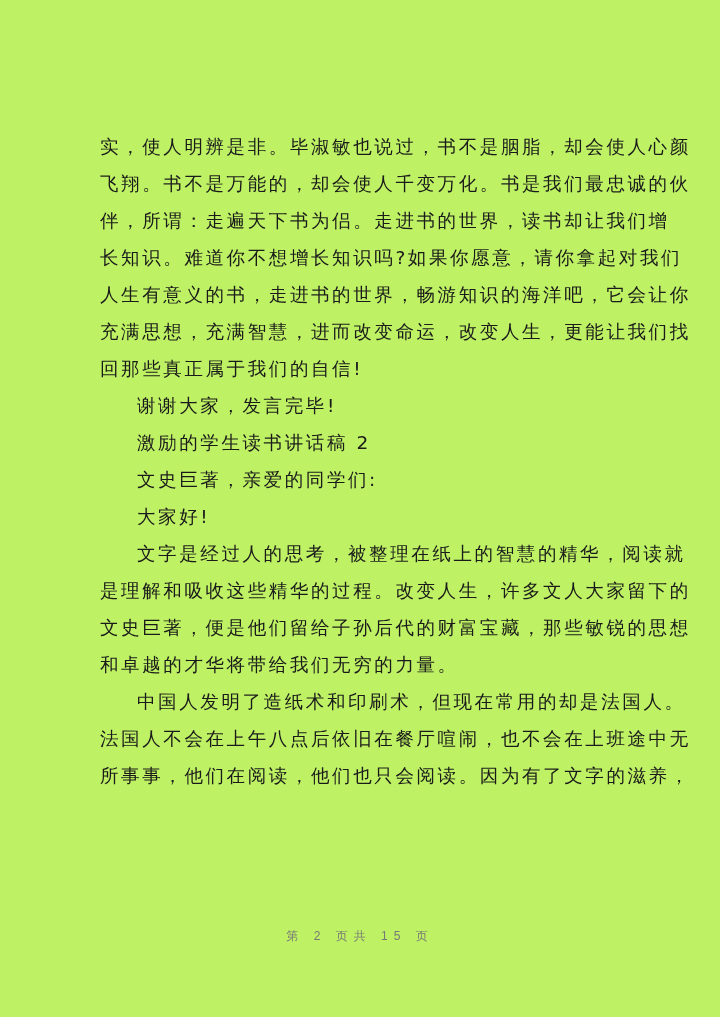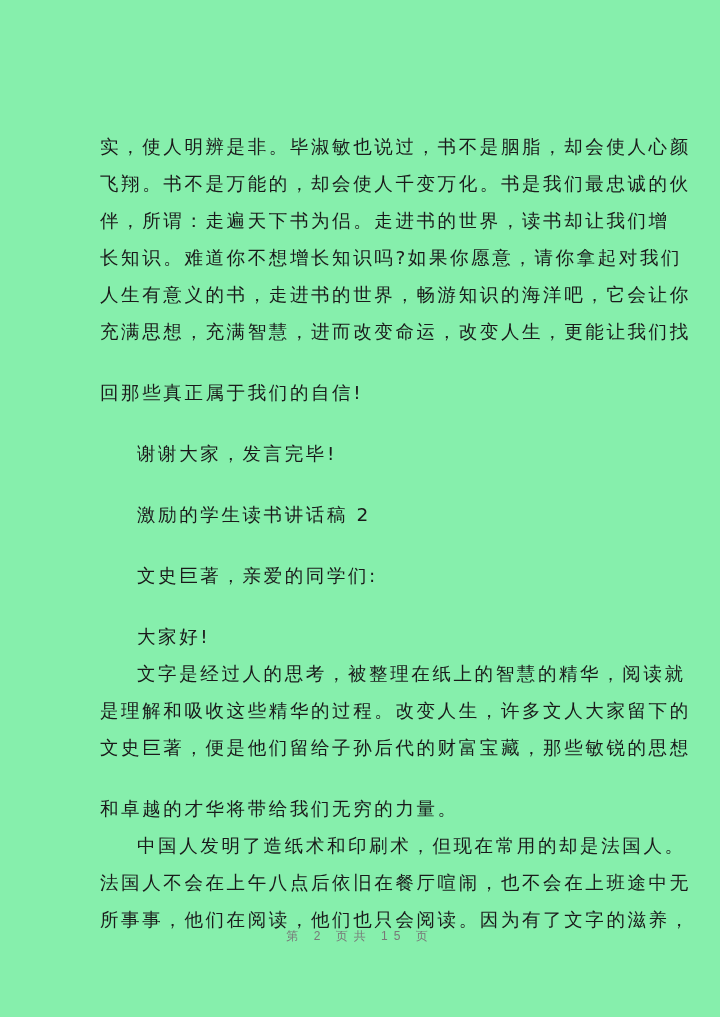--- a/index.html
+++ b/index.html
@@ -1,22 +1,22 @@
 <!DOCTYPE html>
 <html><head>
 <meta charset="utf-8">
 <style>
   html, body { margin: 0; padding: 0; background: #ffffff; }
   body { width: 720px; height: 1017px; position: relative; overflow: hidden;
          font-family: "DejaVu Sans", "Liberation Sans", sans-serif; color: #1a1a1a; }
-  .page { position: absolute; left: 0; top: 0; width: 720px; height: 1017px; background: #86efac; }
+  .page { position: absolute; left: 0; top: 0; width: 720px; height: 1017px; background: #bef264; }
   .body-text { position: absolute; left: 100px; top: 128px; width: 522px; }
   .line { height: 37px; line-height: 37px; font-size: 18.5px; letter-spacing: 2.6px;
           white-space: nowrap; text-align: justify; text-align-last: justify; }
-  .line.short { text-align-last: left; margin-top: 24px; }
+  .line.short { text-align-last: left; }
   .indent { padding-left: 37px; }
   .footer { position: absolute; left: 0; width: 720px; top: 928px; text-align: center;
             font-size: 12px; color: #777; letter-spacing: 6px; font-family: Liberation Sans, sans-serif; }
 </style>
 </head>
 <body>
 
 <div class="page">
   <div class="body-text">
     <div class="line">实，使人明辨是非。毕淑敏也说过，书不是胭脂，却会使人心颜</div>

